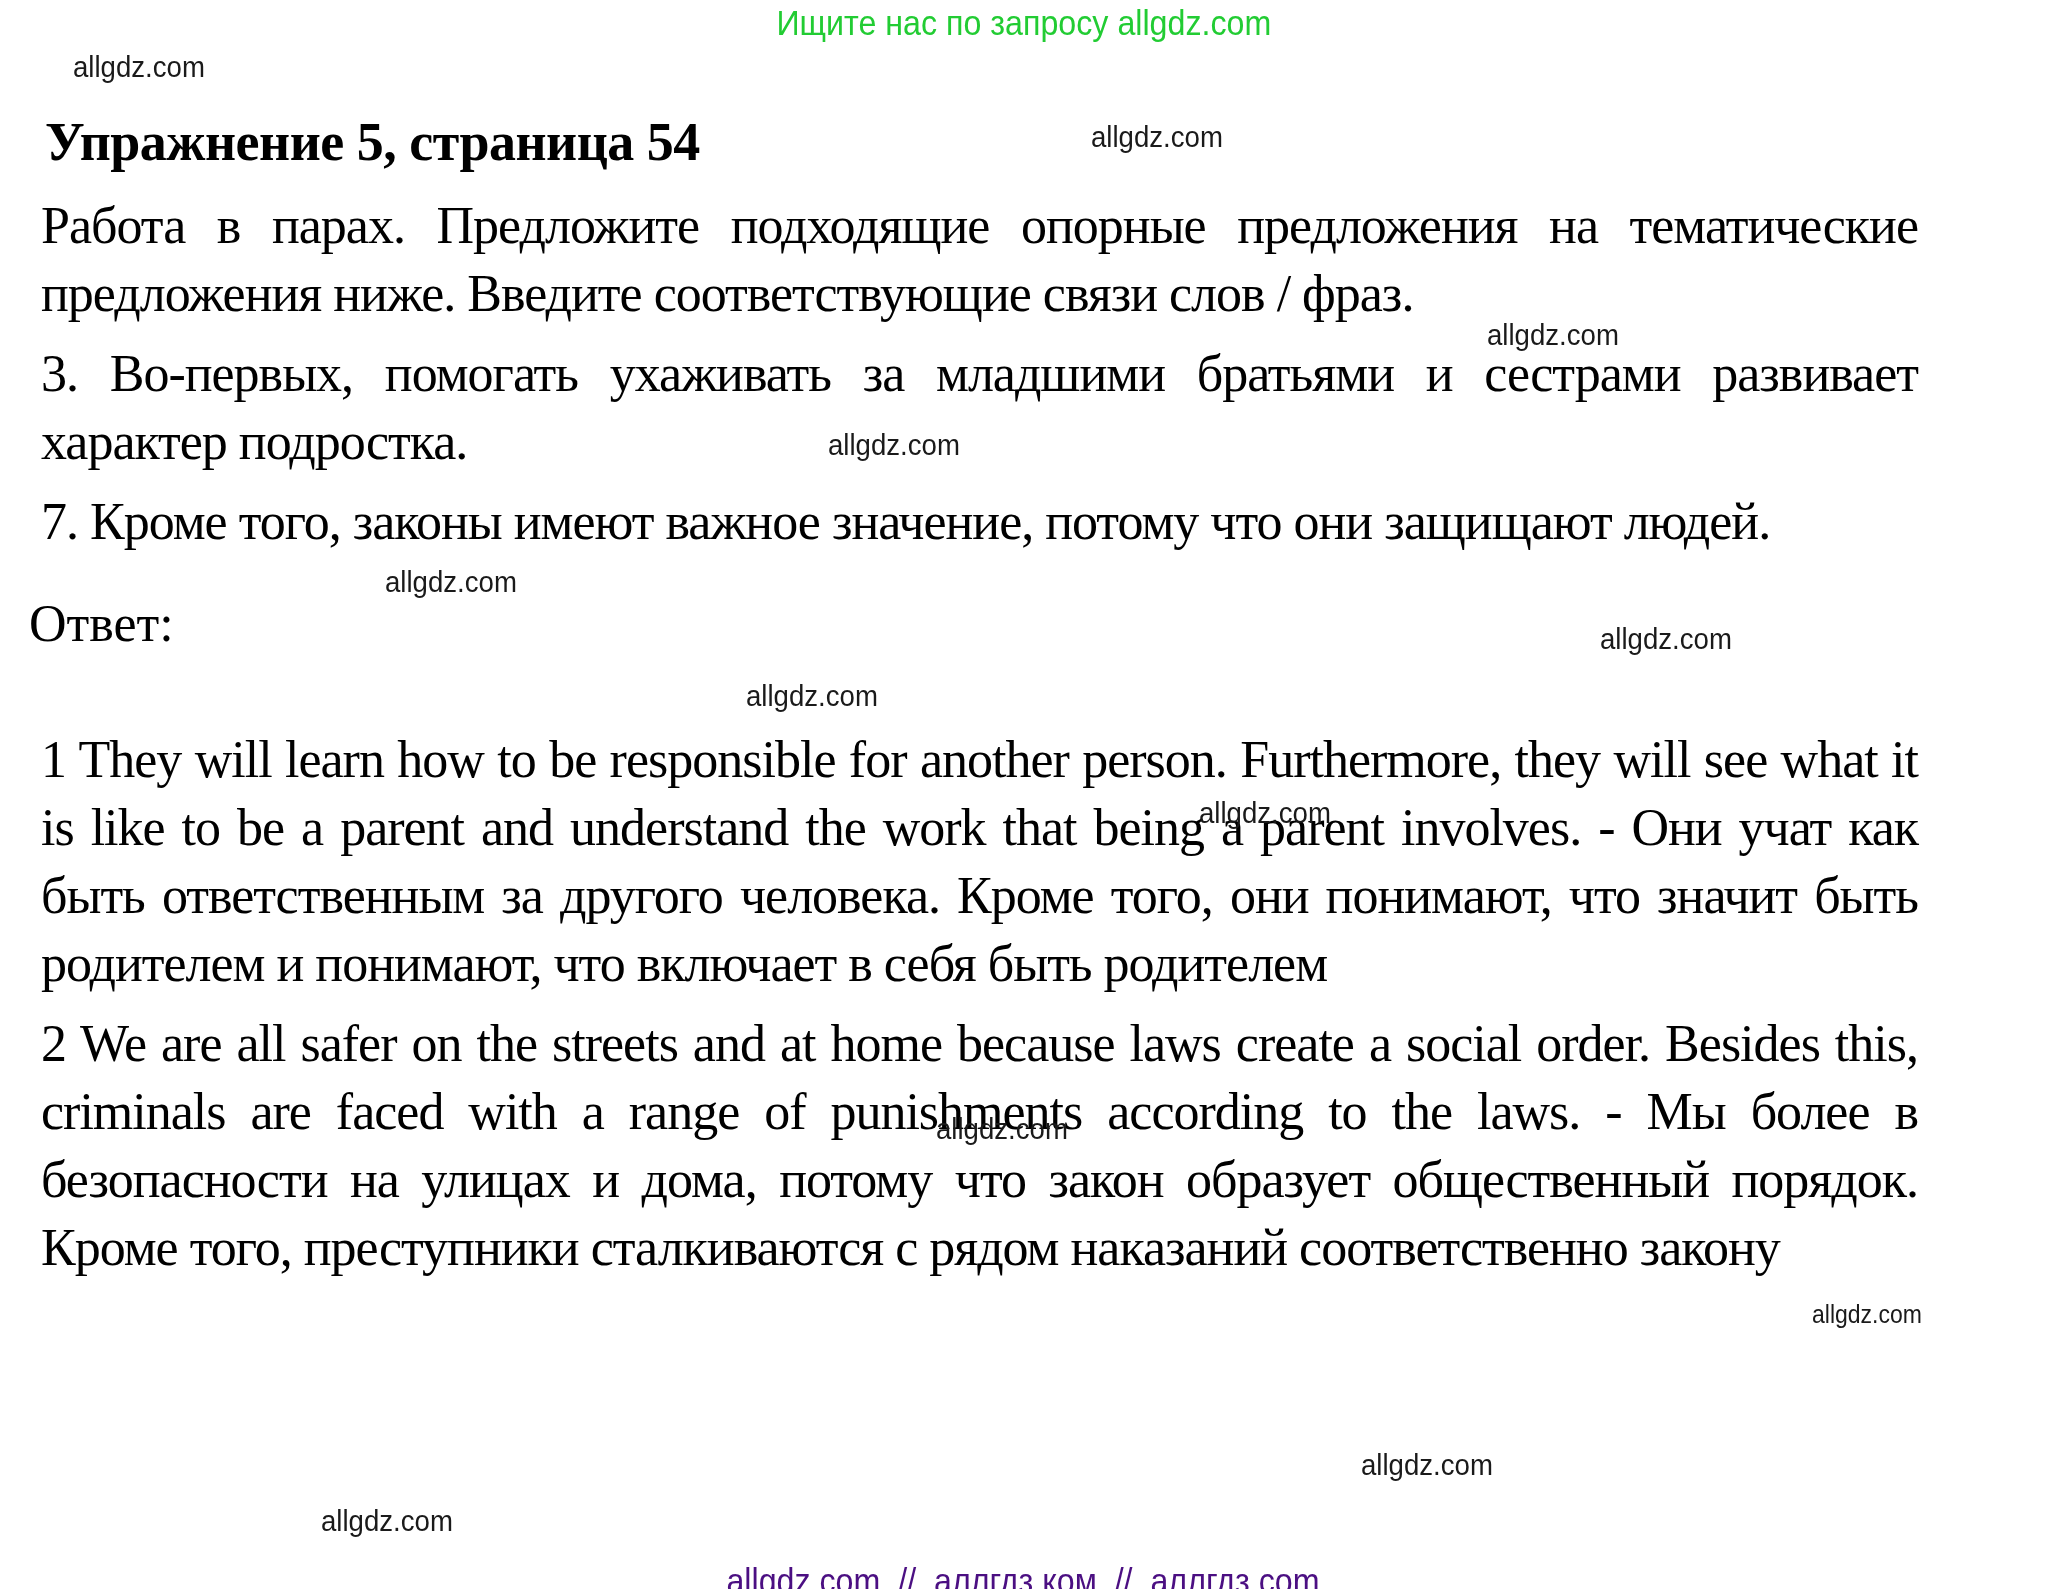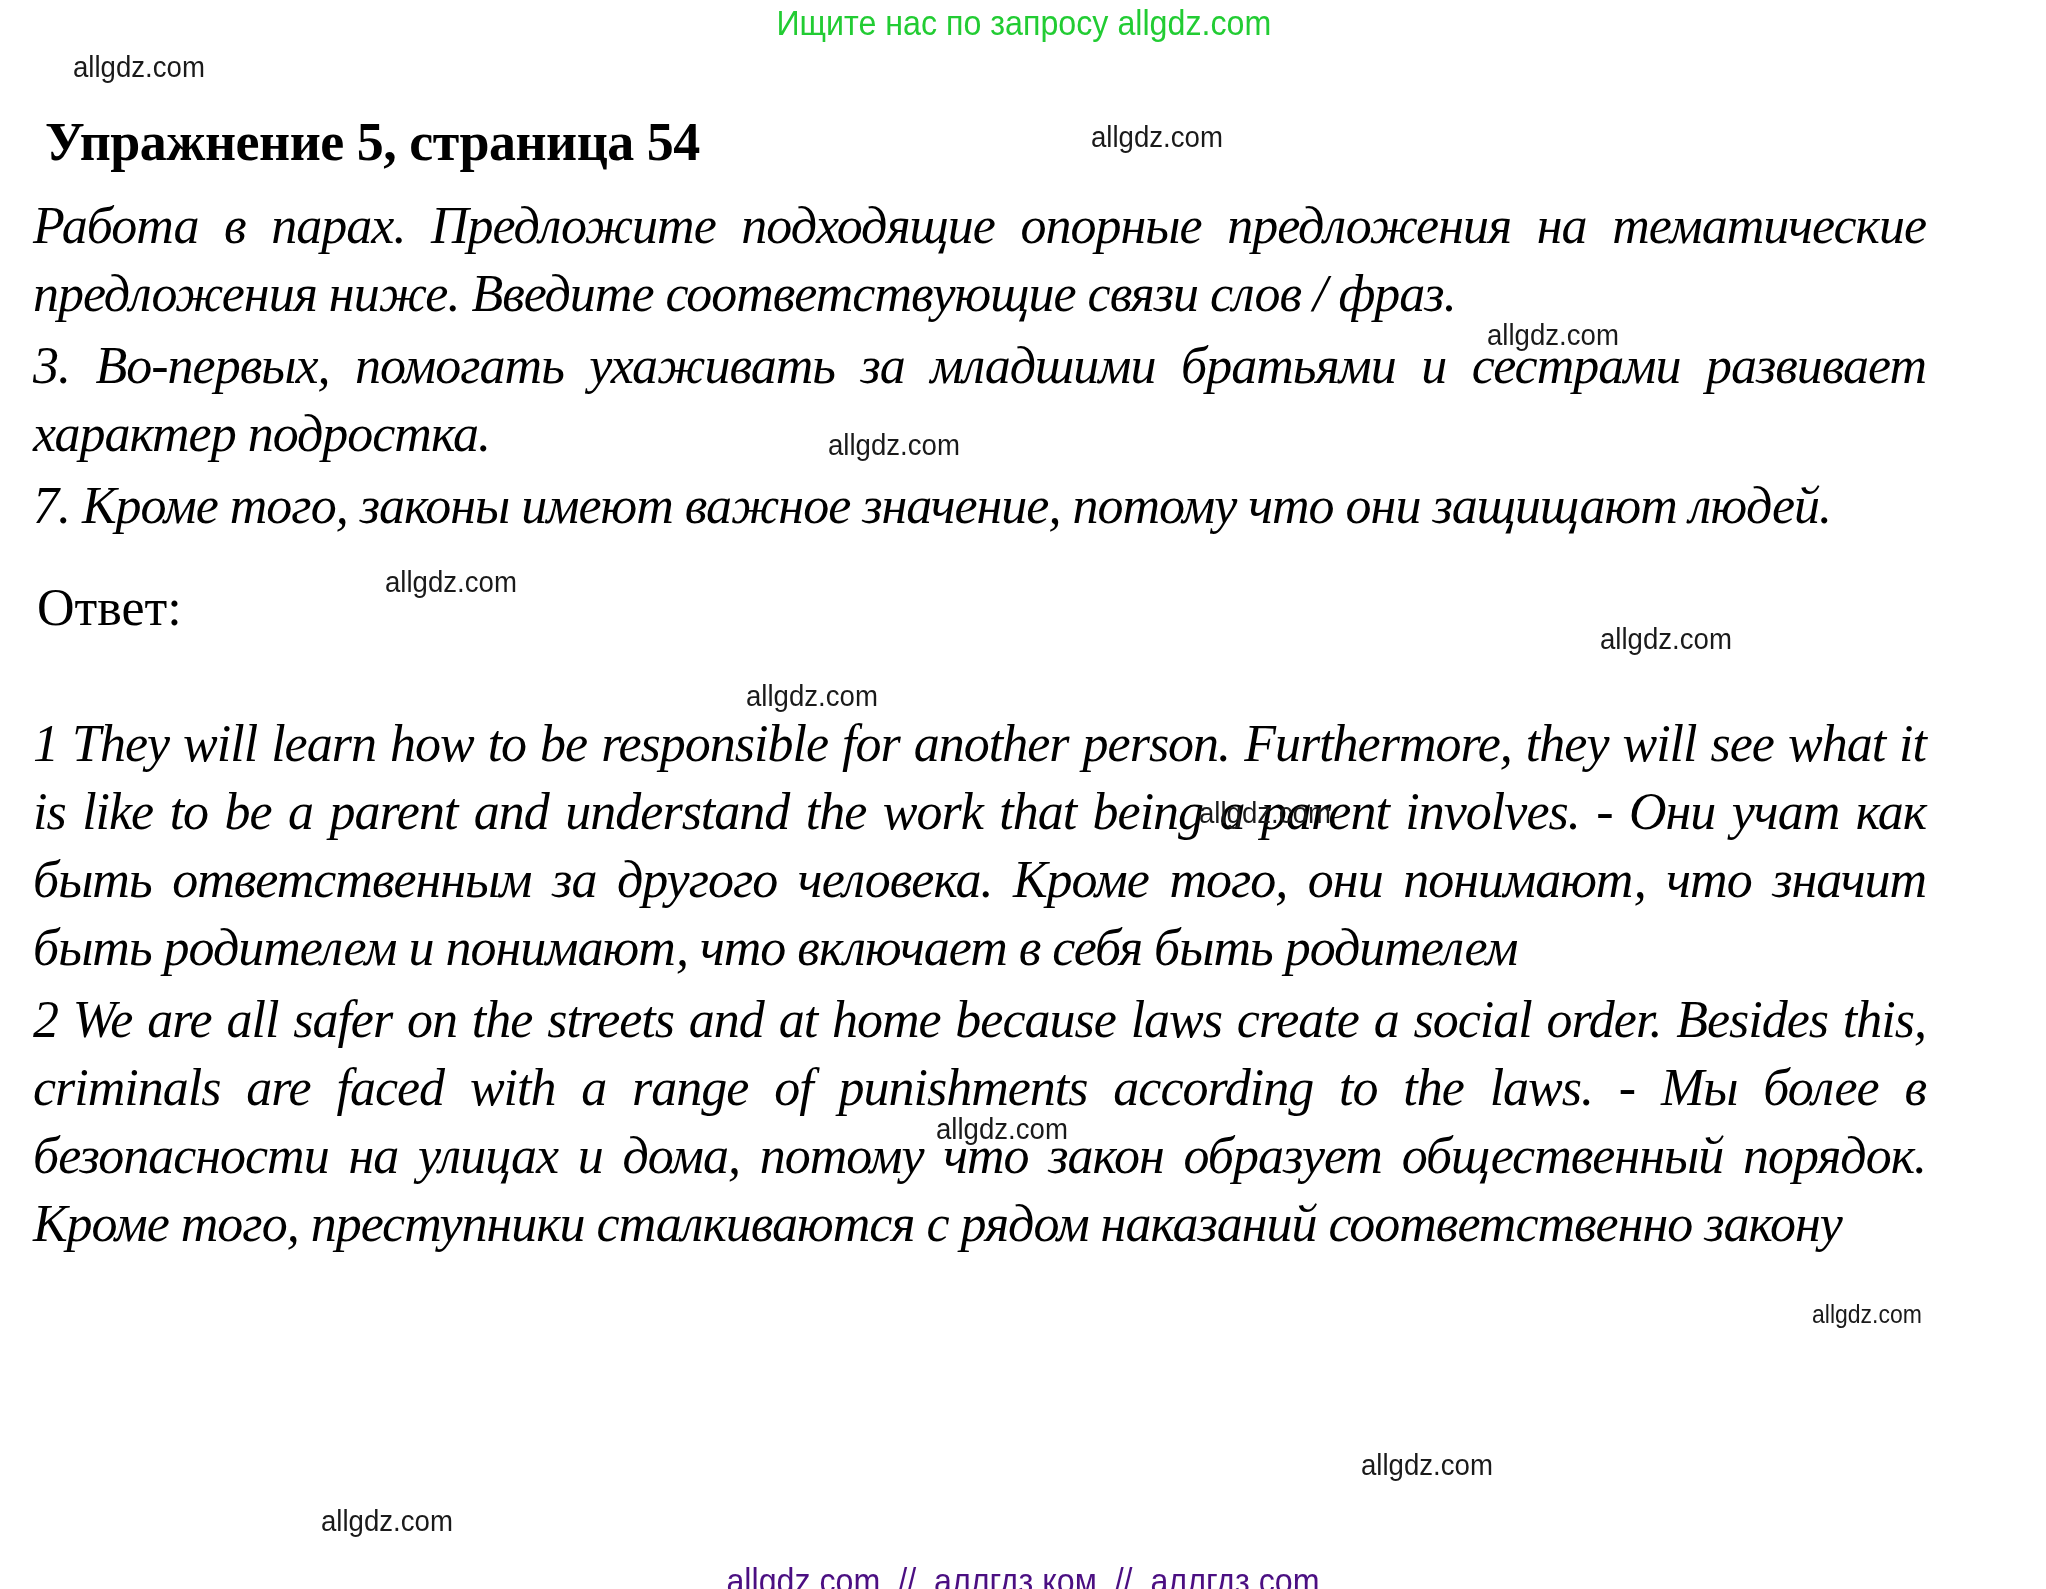--- a/index.html
+++ b/index.html
@@ -51,30 +51,29 @@
     .title {
       margin: 16px;
       font-family: "Liberation Serif", serif;
       font-weight: bold;
       font-size: 54px;
       line-height: 68px;
       height: 68px;
       letter-spacing: -0.5px;
     }
     .para {
-      margin: 4px;
+      margin: 12px;
       font-size: 52px;
       line-height: 68px;
       text-align: justify;
       text-align-last: left;
       letter-spacing: -1px;
-      font-style: italic;
     }
     .answer-label {
-      margin: 8px;
+      margin: 0;
       margin-top: 34px;
       font-size: 52px;
       line-height: 68px;
     }
     .answer-block {
       margin-top: 68px;
     }
     .wm {
       position: absolute;
       font-family: "Liberation Sans", sans-serif;

